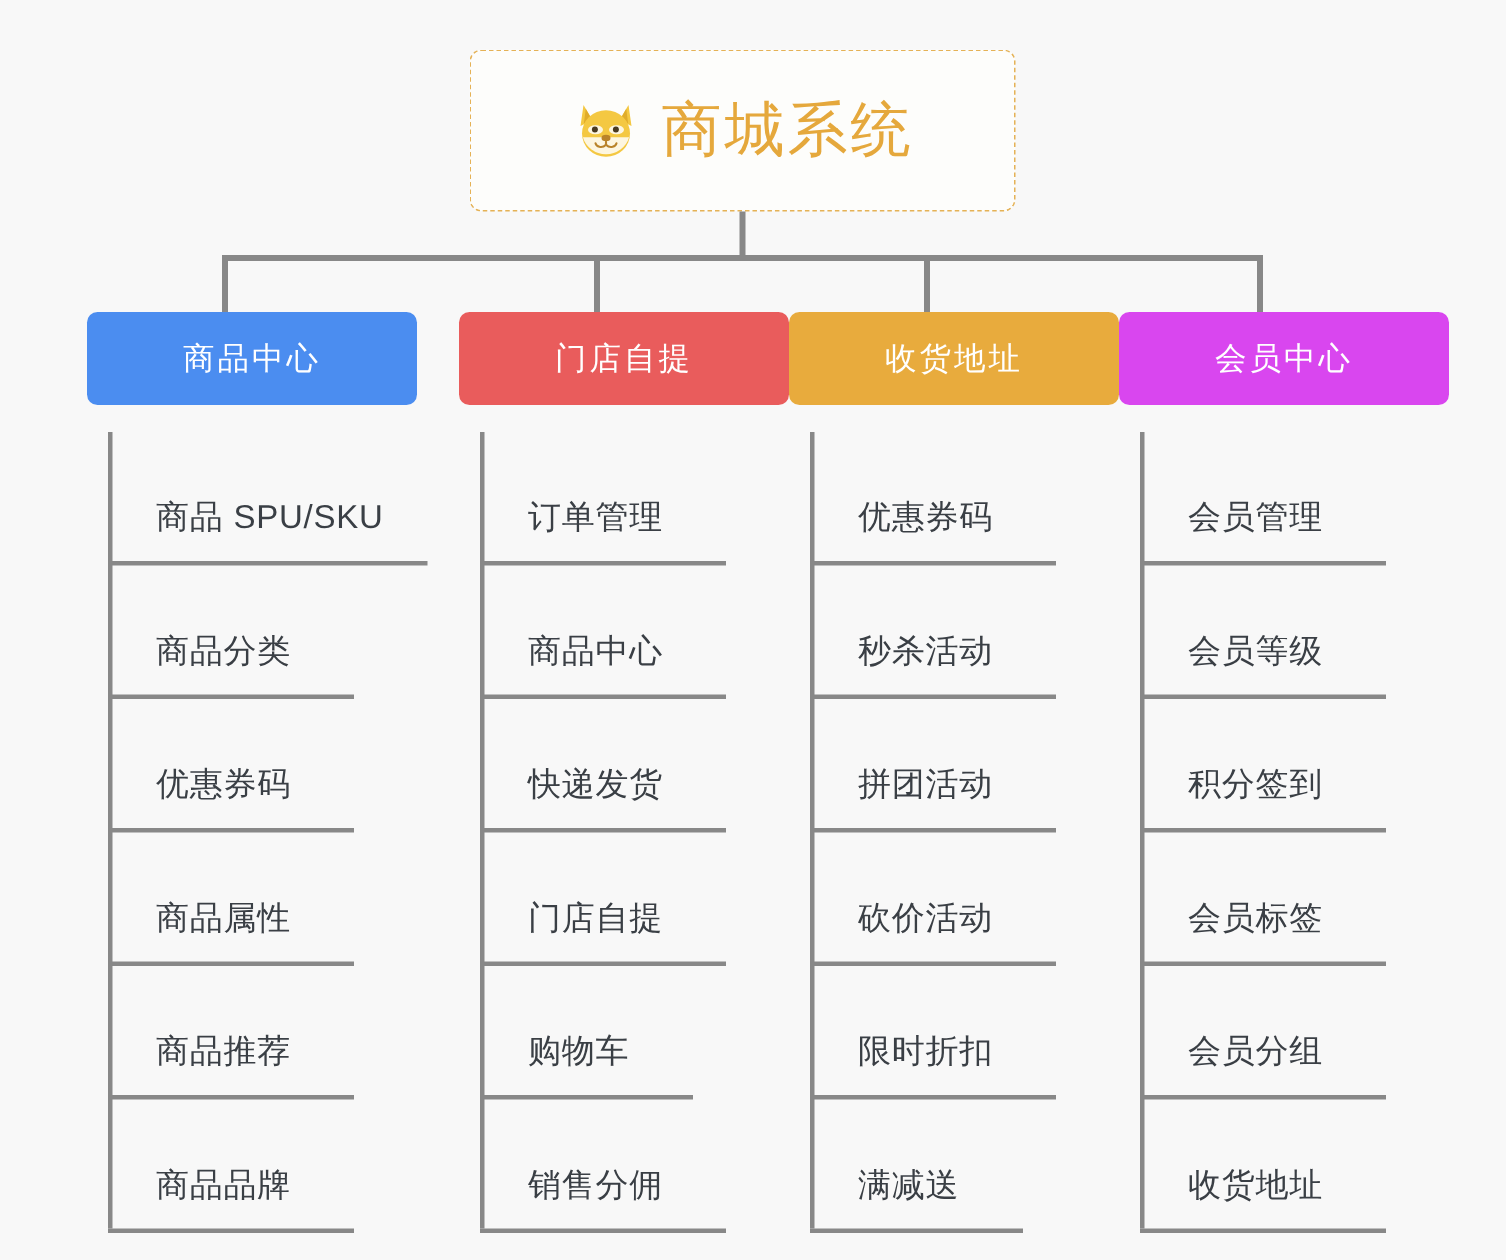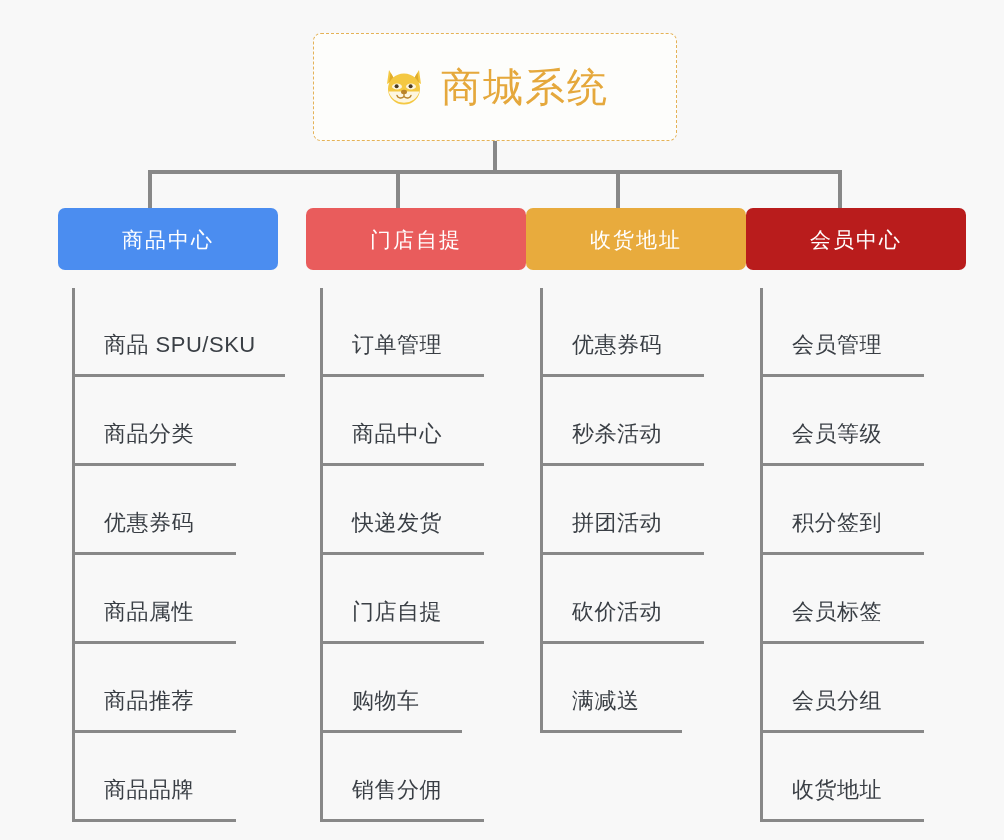--- a/index.html
+++ b/index.html
@@ -248,28 +248,32 @@
       </div>
       <div class="leaf">
         <span class="leaf-label">拼团活动</span>
         <span class="leaf-underline" style="width: 164px; background: rgb(136, 136, 136);"></span>
       </div>
       <div class="leaf">
         <span class="leaf-label">砍价活动</span>
         <span class="leaf-underline" style="width: 164px; background: rgb(136, 136, 136);"></span>
       </div>
       <div class="leaf">
+        <span class="leaf-label">限时折扣</span>
+        <span class="leaf-underline" style="width: 164px; background: rgb(136, 136, 136);"></span>
+      </div>
+      <div class="leaf">
         <span class="leaf-label">满减送</span>
         <span class="leaf-underline" style="width: 142px; background: rgb(136, 136, 136);"></span>
       </div>
     </div>
   </div>
 
   <div class="column" style="left:746px;">
-    <div class="cat-box" style="background: #b91c1c;">
+    <div class="cat-box" style="background: #d946ef;">
       <span>会员中心</span>
     </div>
     <div class="leaf-wrap">
       <div class="spine" style="background: rgb(136, 136, 136);"></div>
       <div class="leaf">
         <span class="leaf-label">会员管理</span>
         <span class="leaf-underline" style="width: 164px; background: rgb(136, 136, 136);"></span>
       </div>
       <div class="leaf">
         <span class="leaf-label">会员等级</span>

